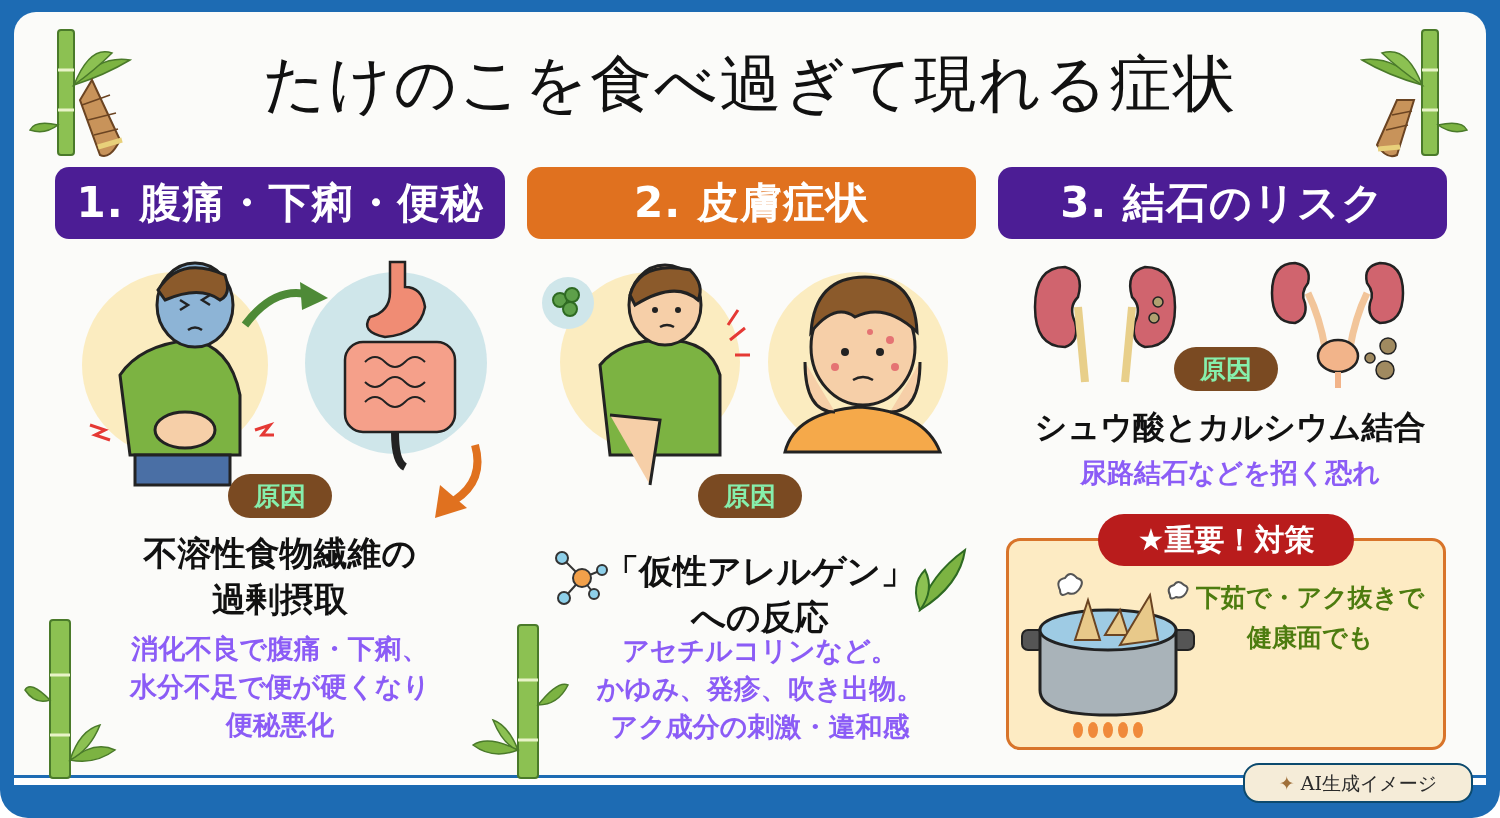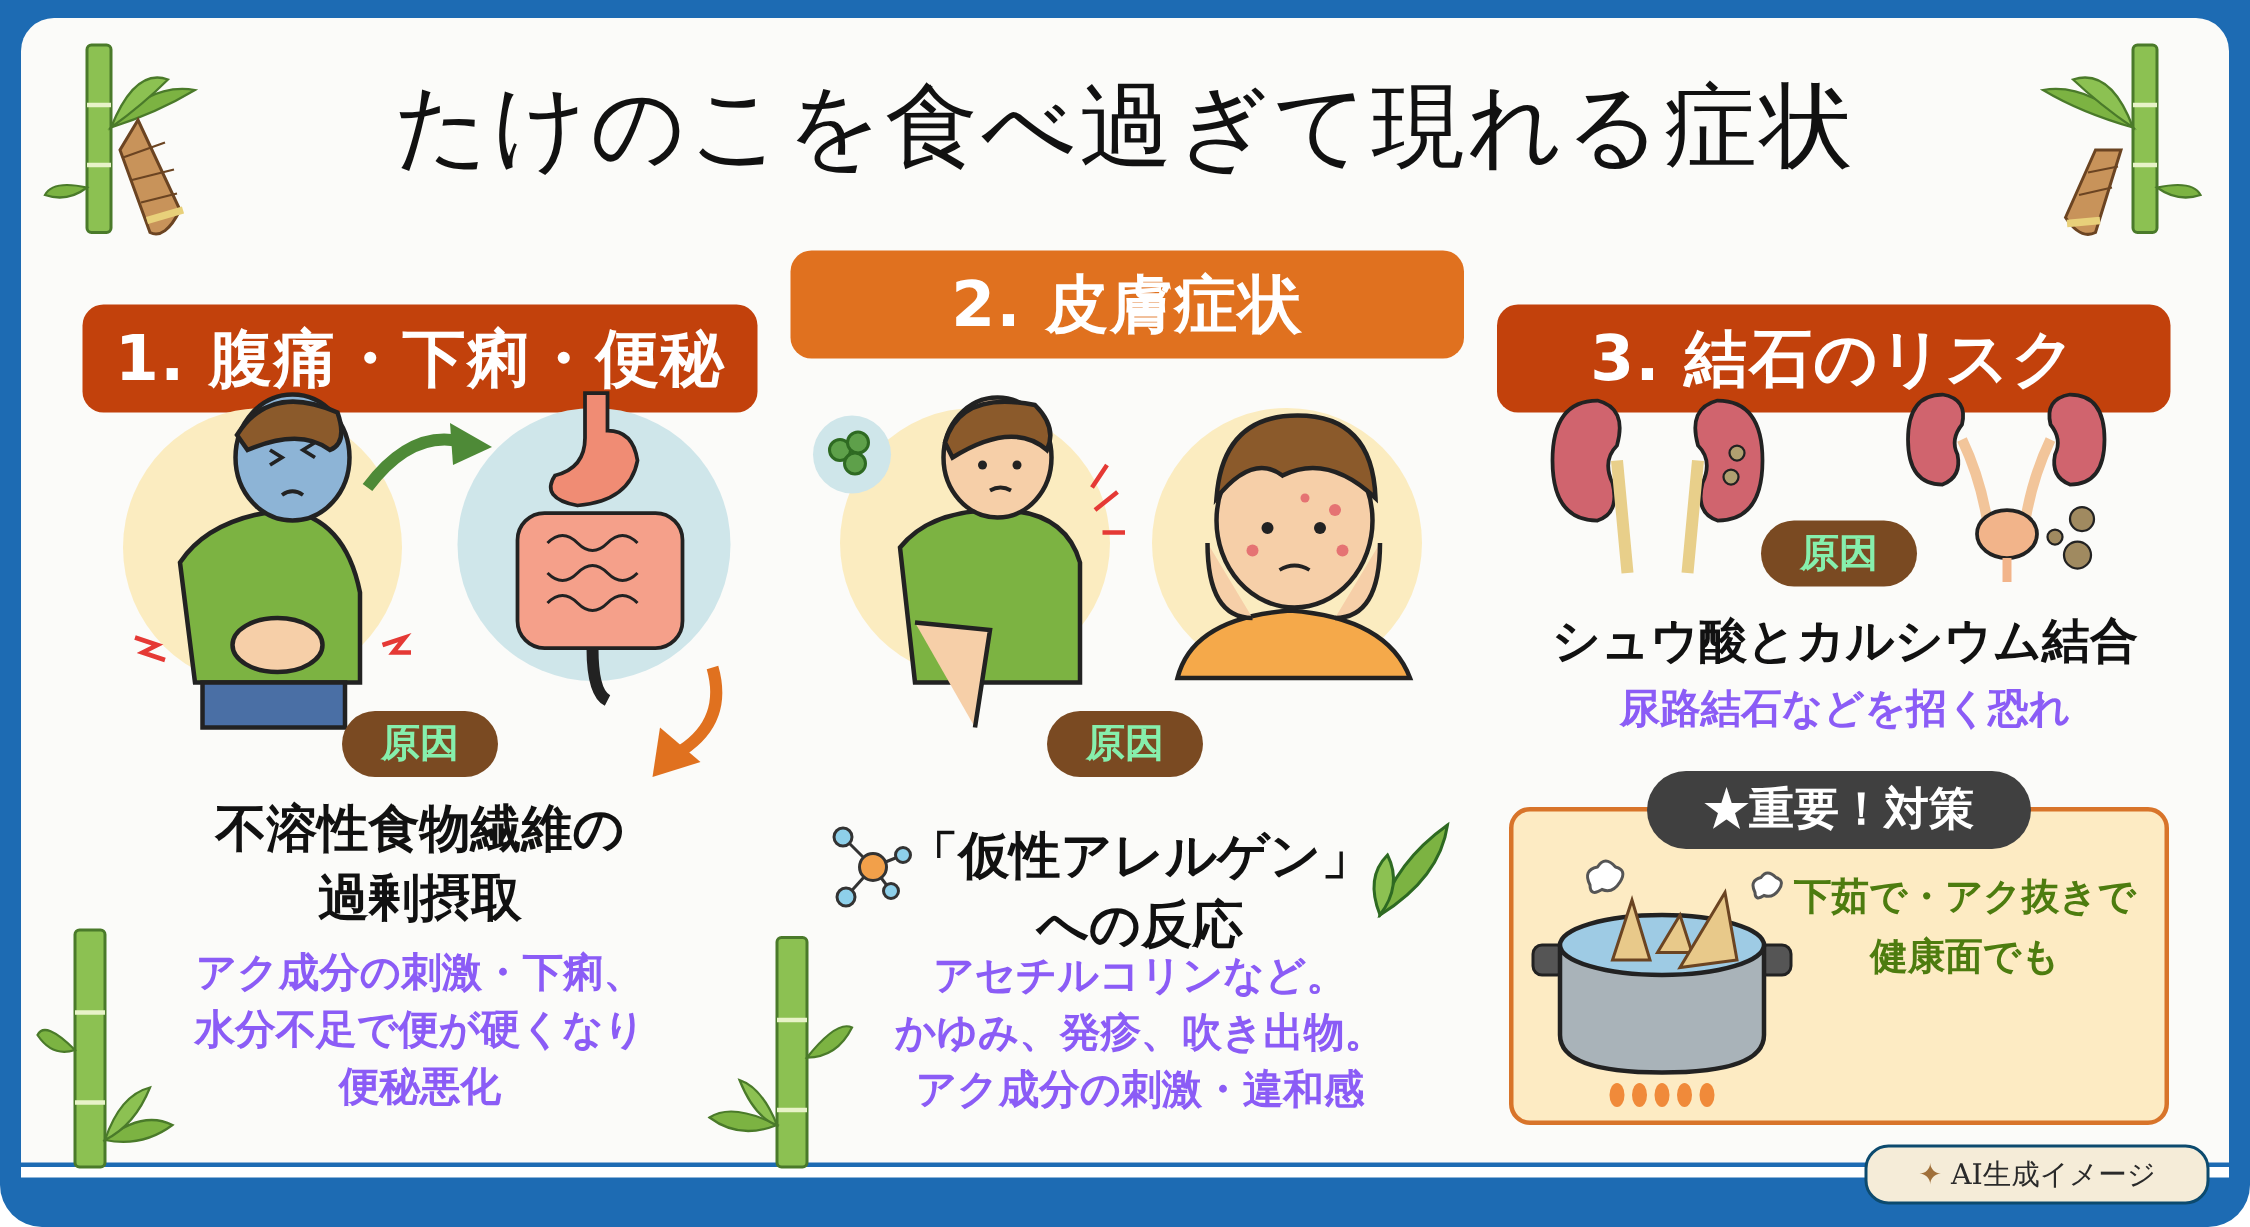--- a/index.html
+++ b/index.html
@@ -23,21 +23,21 @@
   .title {
     position: absolute; left: 0; width: 100%; top: 42px; text-align: center;
     font-size: 62px; font-weight: normal; letter-spacing: 2px; color: #111;
   }
 
   .header-pill {
     position: absolute; top: 167px; height: 72px; border-radius: 14px;
     color: #fff; font-size: 42px; font-weight: bold; text-align: center; line-height: 72px;
     letter-spacing: 1px;
   }
-  .green { background: #c2410c; margin-top: 36px; }
+  .green { background: #4c1d95; }
   .orange { background: #e0711f; text-align: center; }
 
   .circle { position: absolute; border-radius: 50%; }
 
   .cause-pill {
     position: absolute; background: #7a4a22; color: #86efac; font-size: 26px; font-weight: bold;
     border-radius: 24px; height: 44px; line-height: 44px; text-align: center; width: 104px;
   }
 
   .cause-main {
@@ -46,23 +46,22 @@
   .cause-sub {
     position: absolute; text-align: center; font-size: 27px; font-weight: bold; line-height: 38px; color: #8b5cf6;
   }
 
   .tip-box {
     position: absolute; left: 1006px; top: 538px; width: 440px; height: 212px;
     background: #fdebc3; border: 3px solid #d8742a; border-radius: 14px;
   }
   .tip-pill {
     position: absolute; left: 1098px; top: 514px; width: 256px; height: 52px;
-    background: #404040; color: #fff; font-size: 30px; font-weight: bold; text-align: center; line-height: 52px;
+    background: #b91c1c; color: #fff; font-size: 30px; font-weight: bold; text-align: center; line-height: 52px;
     border-radius: 26px;
-    font-family: Liberation Serif, serif;
   }
   .tip-text {
     position: absolute; left: 1180px; top: 580px; width: 260px; text-align: center;
     font-size: 25px; font-weight: bold; line-height: 36px; color: #4d7c0f;
   }
   .tip-text .gap { height: 4px; }
 
   .ai-badge {
     position: absolute; left: 1243px; top: 763px; width: 230px; height: 40px;
     background: #f5ecd8; border: 2px solid #0c4a6e; border-radius: 16px;
@@ -136,21 +135,21 @@
   <path d="M50 5 Q60 40 30 60" stroke="#e0711f" stroke-width="8" fill="none"></path>
   <path d="M15 45 L10 78 L42 68Z" fill="#e0711f"></path>
 </svg>
 
 <div class="cause-pill" style="left:228px;top:474px;">原因</div>
 <div class="cause-main" style="left:60px;top:530px;width:440px;">
   <div>不溶性食物繊維の</div>
   <div>過剰摂取</div>
 </div>
 <div class="cause-sub" style="left:60px;top:630px;width:440px;">
-  <div>アク成分の刺激・下痢、</div>
+  <div>消化不良で腹痛・下痢、</div>
   <div>水分不足で便が硬くなり</div>
   <div>便秘悪化</div>
 </div>
 
 <div class="circle" style="left:560px;top:272px;width:180px;height:180px;background:#fbecc0;"></div>
 <svg style="left:540px;top:275px;" width="60" height="60" viewBox="0 0 60 60">
   <circle cx="28" cy="28" r="26" fill="#cfe6ea"></circle>
   <circle cx="20" cy="25" r="7" fill="#5ea04a" stroke="#2e6a22" stroke-width="2"></circle>
   <circle cx="32" cy="20" r="7" fill="#5ea04a" stroke="#2e6a22" stroke-width="2"></circle>
   <circle cx="30" cy="34" r="7" fill="#5ea04a" stroke="#2e6a22" stroke-width="2"></circle>

